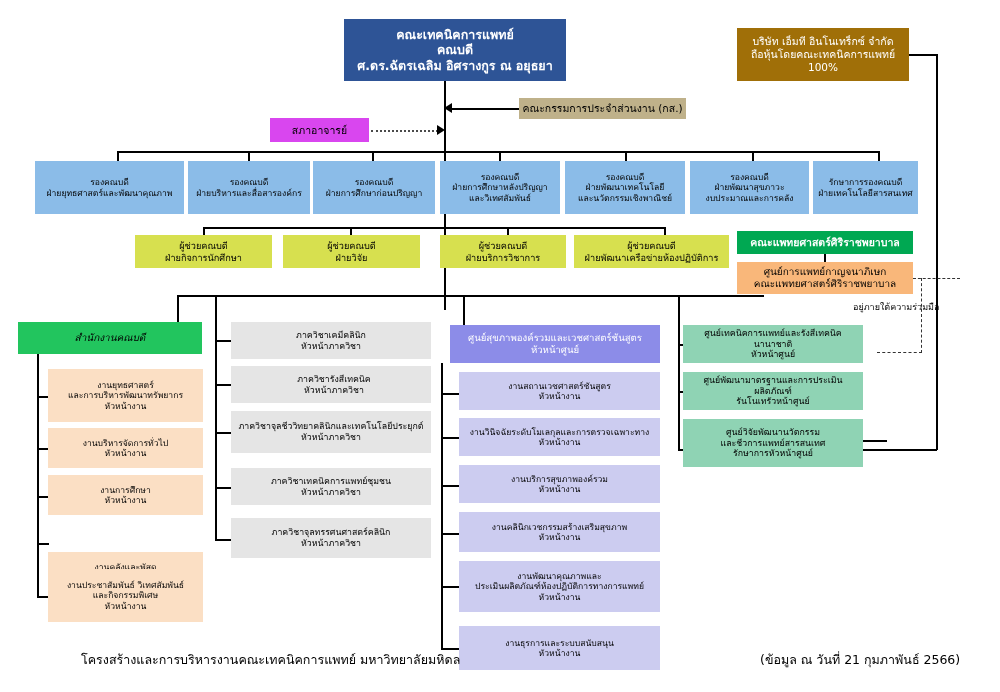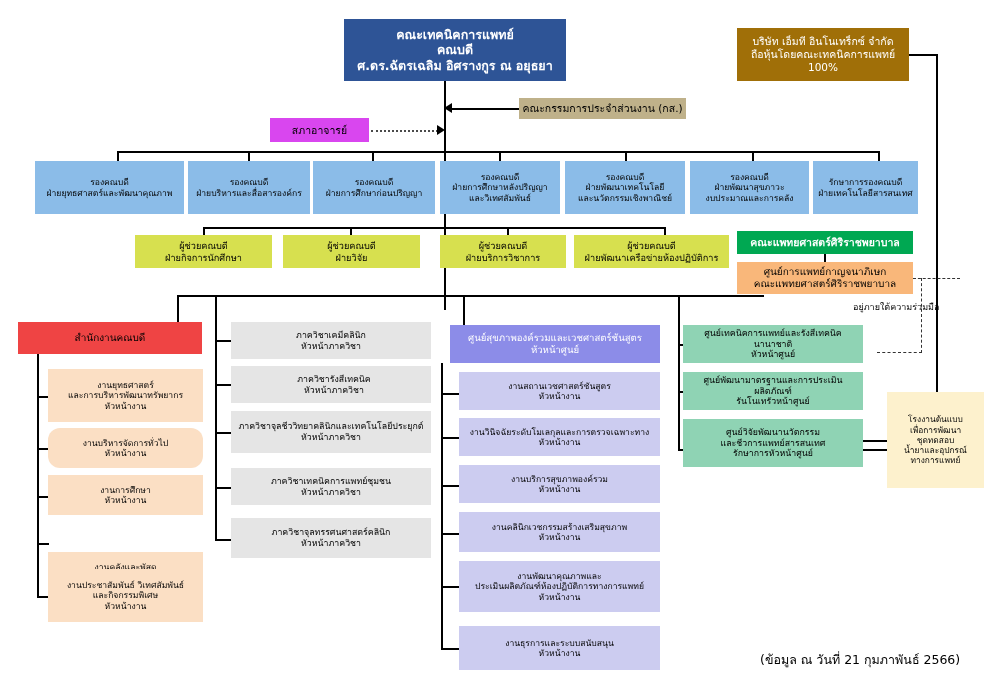--- a/index.html
+++ b/index.html
@@ -32,21 +32,21 @@
 
   
   .dean      { background:#2e5496; color:#ffffff; font-size:12.5px; font-weight:bold; }
   .company   { background:#a06f08; color:#ffffff; font-size:10.5px; }
   .committee { background:#bfb18a; color:#000000; font-size:10.5px; }
   .council   { background:#d946ef; color:#000000; font-size:10.5px; }
   .vdean     { background:#8bbce8; color:#000000; font-size:8.6px; }
   .adean     { background:#d7e04f; color:#000000; font-size:9.2px; }
   .siriraj   { background:#00a852; color:#ffffff; font-size:10.5px; font-weight:bold; }
   .kanja     { background:#f9b77a; color:#000000; font-size:10px; }
-  .office    { background:#ef4444; color:#000000; font-size:10px; }
+  .office    { background:#22c55e; color:#000000; font-size:10px;font-style:italic; }
   .officesub { background:#fbdfc4; color:#000000; font-size:8.6px; }
   .dept      { background:#e5e5e5; color:#000000; font-size:8.8px; }
   .centerhdr { background:#8c8ce8; color:#ffffff; font-size:9.6px; }
   .centersub { background:#ccccf0; color:#000000; font-size:8.6px; }
   .green     { background:#8fd3b4; color:#000000; font-size:8.8px; }
   .factory   { background:#fdf1cd; color:#000000; font-size:8.4px; }
 
   .note { position:absolute; font-size:9px; color:#000; white-space:nowrap; }
   .footer-left  { position:absolute; font-size:12.5px; color:#000; white-space:nowrap; }
   .footer-right { position:absolute; font-size:12.5px; color:#000; white-space:nowrap; }
@@ -151,21 +151,21 @@
 
   <div class="box office" style="left:18px; top:322px; width:184px; height:32px;">สำนักงานคณบดี</div>
   <div class="ln lnv" style="left:37px; top:354px; width:1.5px; height:243px;"></div>
 
   <div class="ln lnh" style="left:37px; top:396px; width:12px; height:1.5px;"></div>
   <div class="box officesub" style="left:48px; top:369px; width:155px; height:53px;">งานยุทธศาสตร์
 และการบริหารพัฒนาทรัพยากร
 หัวหน้างาน</div>
 
   <div class="ln lnh" style="left:37px; top:448px; width:12px; height:1.5px;"></div>
-  <div class="box officesub" style="left:48px; top:428px; width:155px; height:40px;border-radius:12px;">งานบริหารจัดการทั่วไป
+  <div class="box officesub" style="left:48px; top:428px; width:155px; height:40px;">งานบริหารจัดการทั่วไป
 หัวหน้างาน</div>
 
   <div class="ln lnh" style="left:37px; top:496px; width:12px; height:1.5px;"></div>
   <div class="box officesub" style="left:48px; top:475px; width:155px; height:40px;">งานการศึกษา
 หัวหน้างาน</div>
 
   <div class="ln lnh" style="left:37px; top:543px; width:12px; height:1.5px;"></div>
   <div class="box officesub" style="left:48px; top:522px; width:155px; height:40px;margin-top:30px;">งานคลังและพัสดุ
 หัวหน้างาน</div>
 
@@ -230,21 +230,17 @@
   <div class="ln lnh" style="left:678px; top:391px; width:13px; height:1.5px;"></div>
   <div class="box green" style="left:683px; top:372px; width:180px; height:38px;">ศูนย์พัฒนามาตรฐานและการประเมินผลิตภัณฑ์
 รันโนเทรัวหน้าศูนย์</div>
 
   <div class="ln lnh" style="left:678px; top:449px; width:13px; height:1.5px;"></div>
   <div class="box green" style="left:683px; top:419px; width:180px; height:48px;">ศูนย์วิจัยพัฒนานวัตกรรม
 และชีวการแพทย์สารสนเทศ
 รักษาการหัวหน้าศูนย์</div>
 
   <div class="ln lnh" style="left:863px; top:440px; width:24px; height:1.5px;"></div>
-  <div class="box factory" style="left:887px; top:392px; width:97px; height:96px;">โรงงานต้นแบบ
-เพื่อการพัฒนา
-ชุดทดสอบ
-น้ำยาและอุปกรณ์
-ทางการแพทย์</div>
-
+
+  <div class="footer-left" style="left:81px; top:650px;">โครงสร้างและการบริหารงานคณะเทคนิคการแพทย์ มหาวิทยาลัยมหิดล</div>
   <div class="footer-right" style="left:760px; top:650px;">(ข้อมูล ณ วันที่ 21 กุมภาพันธ์ 2566)</div>
 
 </div>
 
 </body></html>

